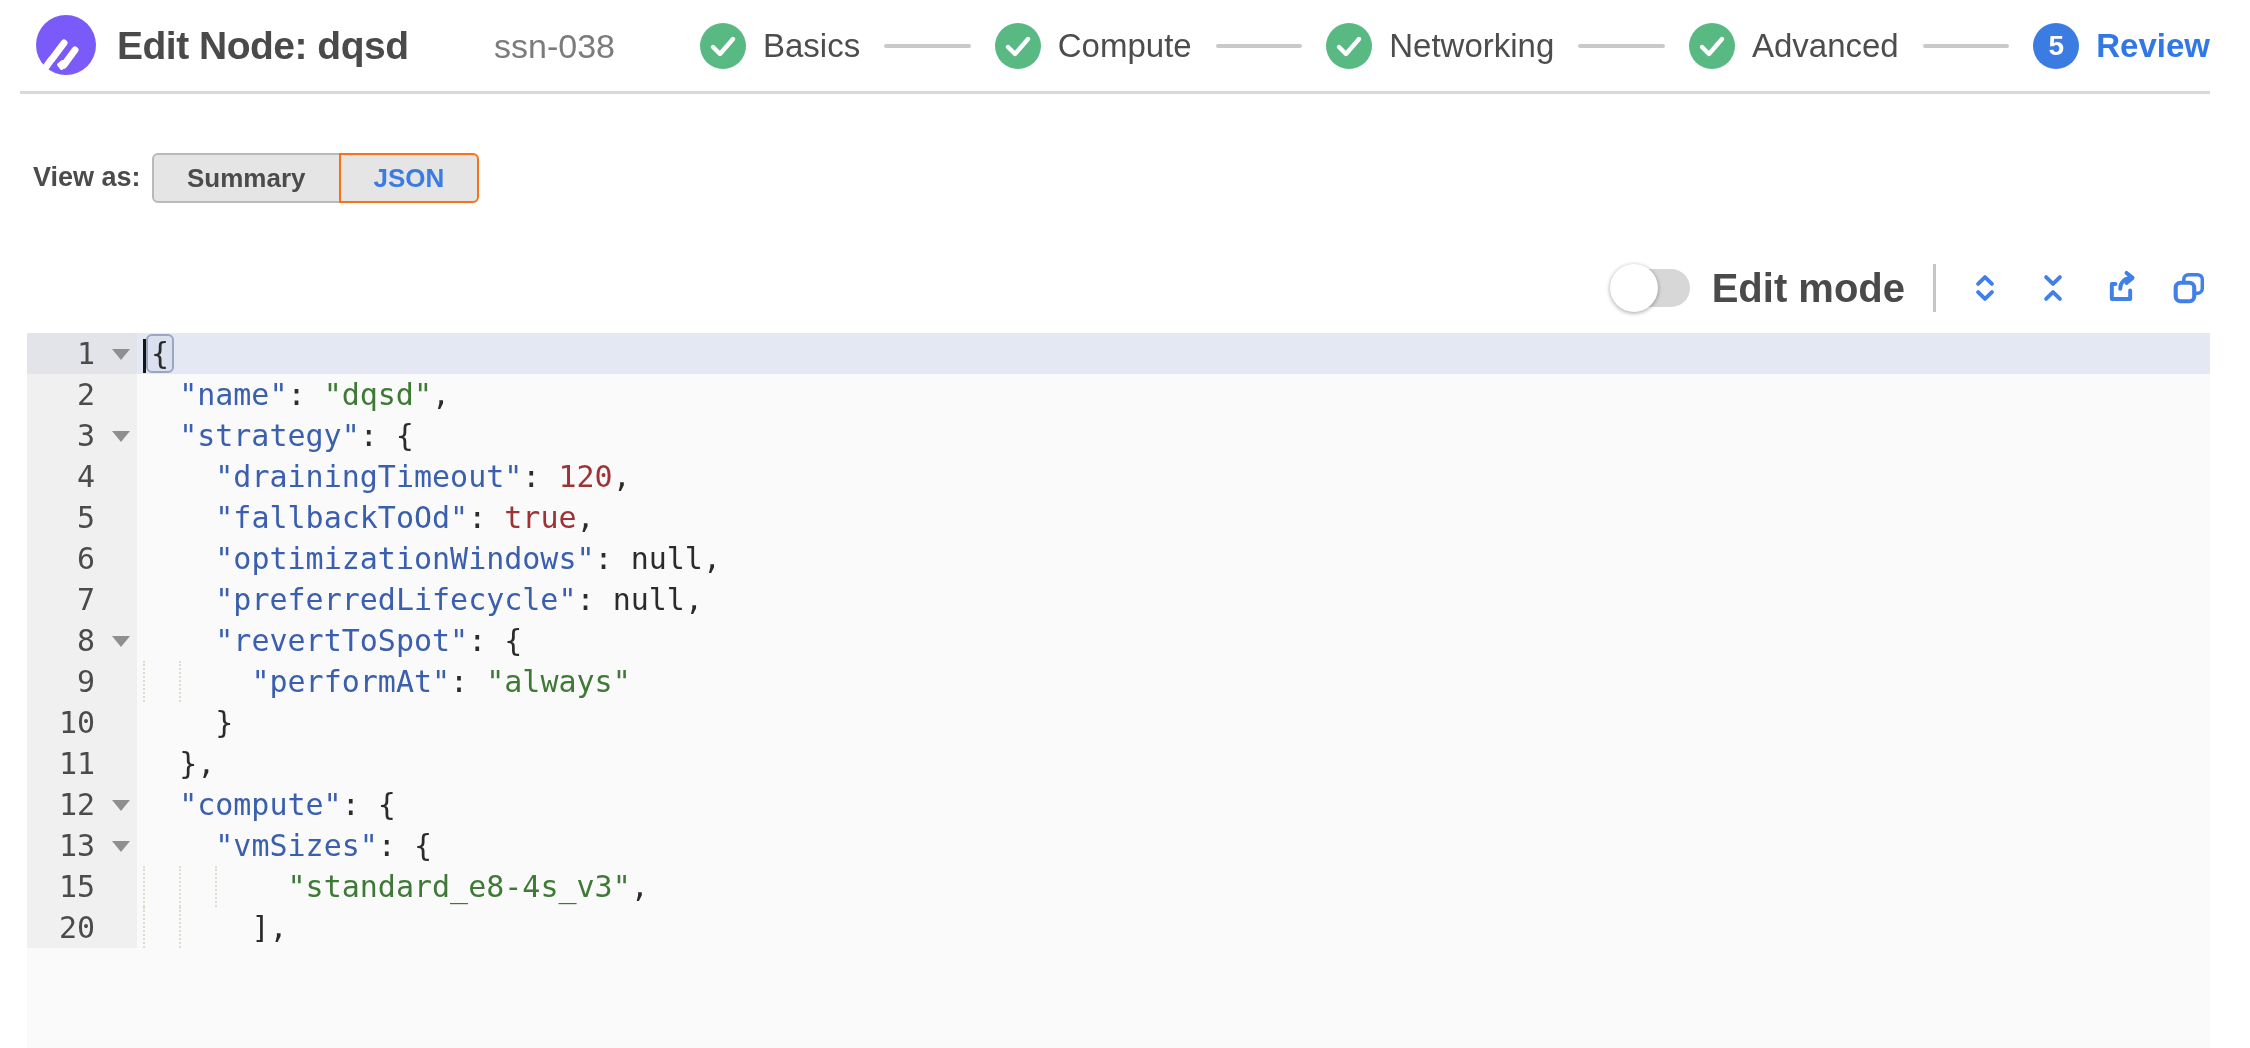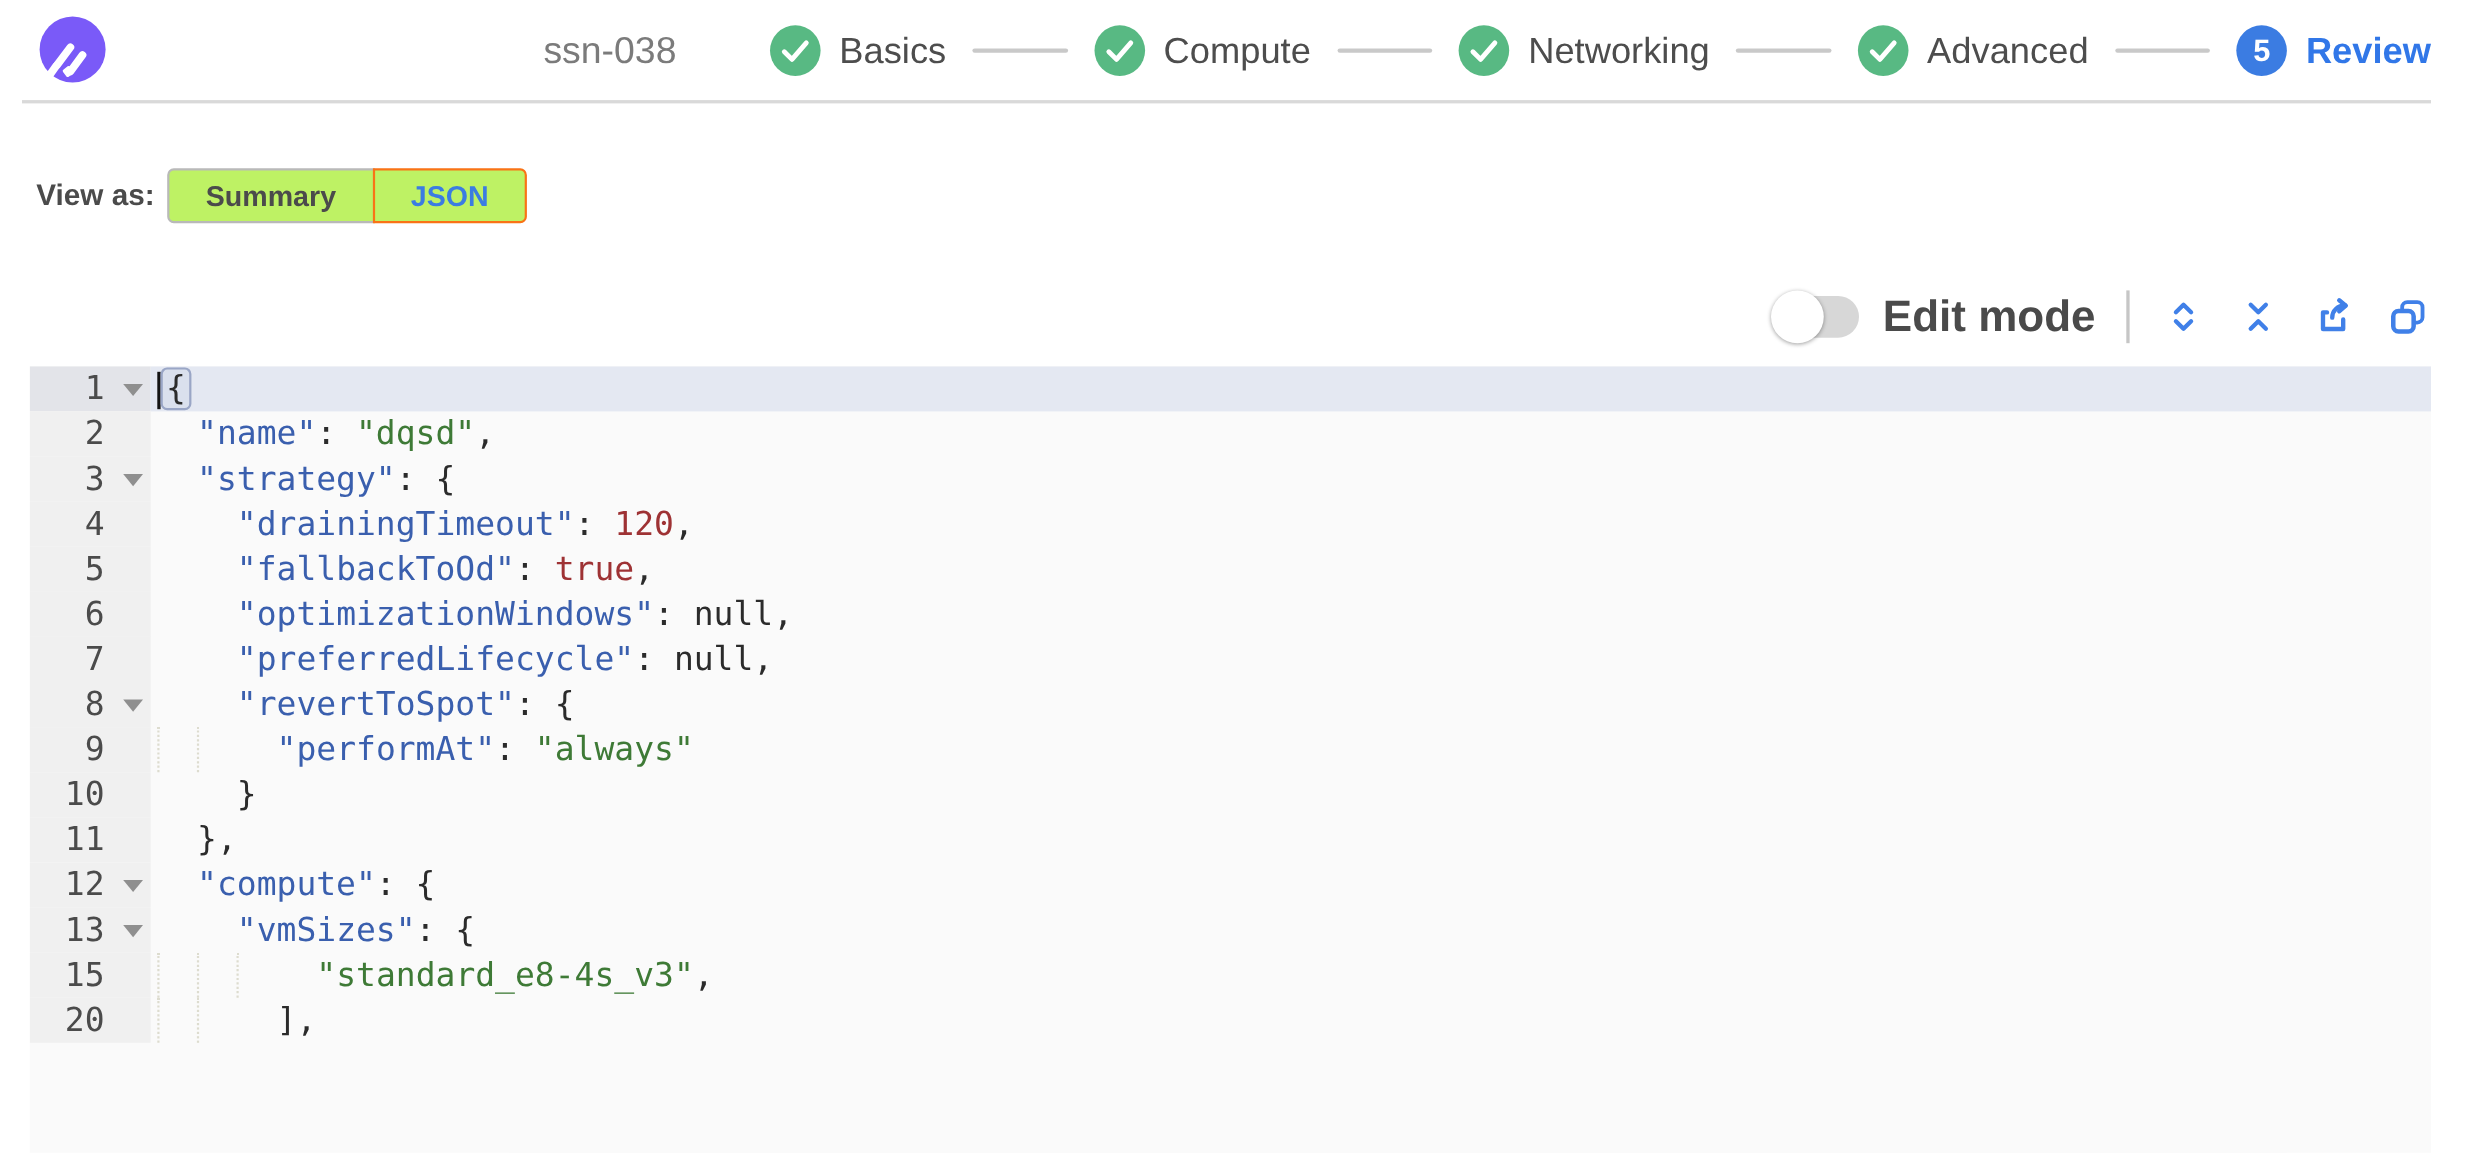--- a/index.html
+++ b/index.html
@@ -23,21 +23,21 @@
   .step-circle.current{background:#3b7ce2;color:#fff;font-size:28px;font-weight:700;}
   .step-label{font-size:33px;color:#4d4d4d;white-space:nowrap;}
   .step.current .step-label{color:#3177e8;font-weight:700;}
   .connector{flex:1;min-width:40px;height:4px;margin:0 24px;background:#c9c9c9;border-radius:2px;}
 
   
   .viewas-label{position:absolute;left:33px;top:150px;height:54px;display:flex;align-items:center;
     font-size:27px;font-weight:700;color:#4b4b4b;}
   .segmented{position:absolute;left:152px;top:153px;height:50px;display:flex;}
   .seg-btn{height:50px;box-sizing:border-box;padding:0 33px;display:flex;align-items:center;justify-content:center;
-    background:#bef264;border:2px solid #b9b9b9;color:#4b4b4b;font-size:26px;font-weight:700;cursor:pointer;}
+    background:#e5e5e5;border:2px solid #b9b9b9;color:#4b4b4b;font-size:26px;font-weight:700;cursor:pointer;}
   .seg-btn:first-child{border-radius:6px 0 0 6px;}
   .seg-btn:last-child{border-radius:0 6px 6px 0;margin-left:-2px;}
   .seg-btn.selected{border:2px solid #f97316;color:#3b7ce2;position:relative;z-index:2;}
 
   
   .toolbar{position:absolute;top:258px;right:42px;height:60px;display:flex;align-items:center;}
   .toggle{width:76px;height:38px;border-radius:19px;background:#d7d7d7;position:relative;cursor:pointer;flex-shrink:0;}
   .toggle-knob{position:absolute;left:-4px;top:-5px;width:48px;height:48px;border-radius:50%;background:#fff;
     box-shadow:0 1px 4px rgba(0,0,0,.38);}
   .editmode-label{margin-left:22px;font-size:40px;font-weight:700;color:#4a4a4a;white-space:nowrap;}
@@ -72,20 +72,21 @@
     <svg width="64" height="64" viewBox="0 0 64 64">
       <circle cx="32" cy="32" r="30" fill="#7a5af8"></circle>
       <g stroke="#ffffff" stroke-width="7" stroke-linecap="round">
         <line x1="18" y1="46" x2="30" y2="30"></line>
         <line x1="12" y1="54" x2="17" y2="47"></line>
         <line x1="30" y1="52" x2="41" y2="37"></line>
       </g>
       <rect x="24" y="48" width="8" height="8" rx="1.5" fill="#ffffff" transform="rotate(-38 28 52)"></rect>
     </svg>
   </div>
+  <div class="page-title">Edit Node: dqsd</div>
   <div class="page-subtitle">ssn-038</div>
   <div class="stepper">
       <div class="step">
         <div class="step-circle complete">
           <svg width="46" height="46" viewBox="0 0 46 46" fill="none">
             <path d="M13 24 L20 31 L33 16" stroke="#ffffff" stroke-width="4.4" stroke-linecap="round" stroke-linejoin="round"></path>
           </svg>
         </div>
         <div class="step-label">Basics</div>
       </div>

